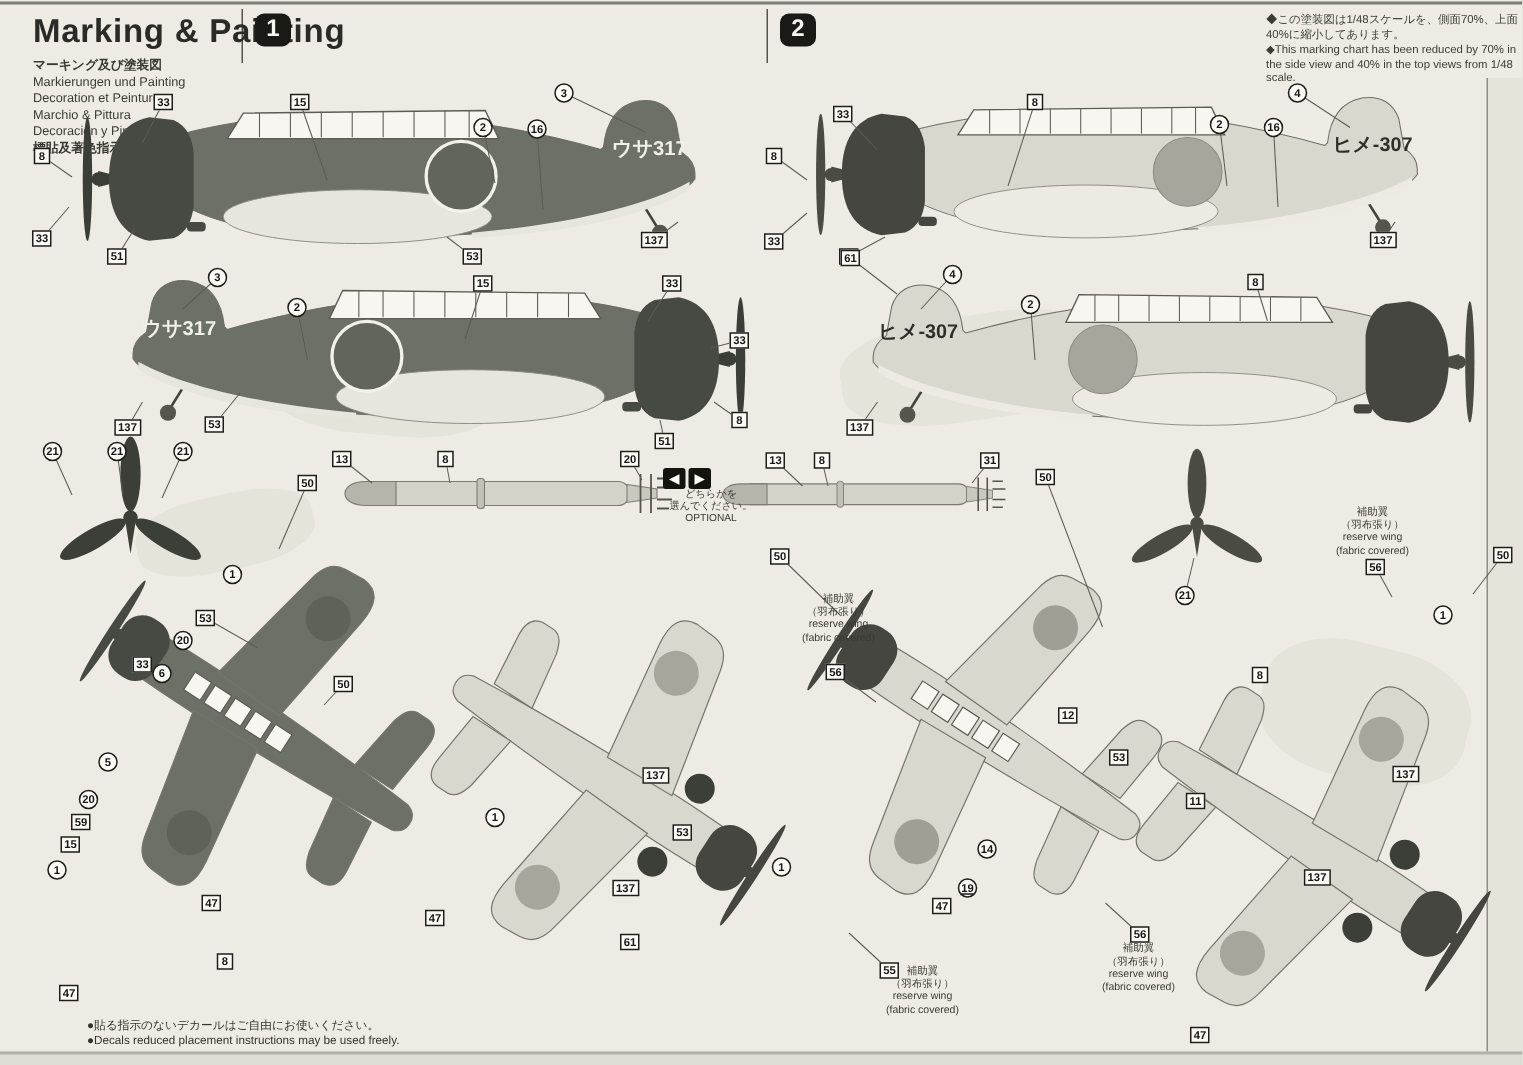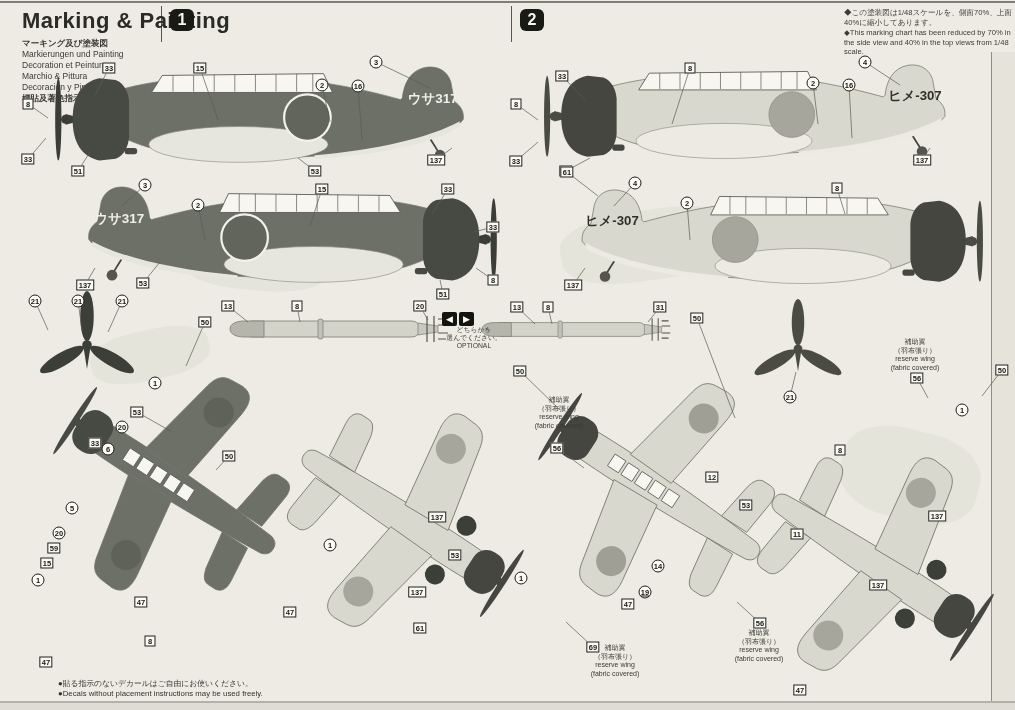--- a/index.html
+++ b/index.html
@@ -267,21 +267,21 @@
   </div>
   <div class="rw" style="left:722px;top:629px;">
     <div>補助翼</div>
     <div>（羽布張り）</div>
     <div>reserve wing</div>
     <div>(fabric covered)</div>
   </div>
 
   <div class="abs" style="left:58px;top:679px;">
     <div class="footer-note">●貼る指示のないデカールはご自由にお使いください。</div>
-    <div class="footer-note">●Decals without placement instructions may be used freely.</div>
+    <div class="footer-note">●Decals reduced placement instructions may be used freely.</div>
   </div>
 
   <svg id="leader-layer" style="left:0;top:0;z-index:20;" width="1015" height="710">
       <line x1="28" y1="104" x2="48" y2="118" stroke="#5c5c55" stroke-width="0.7"></line>
       <line x1="109" y1="68" x2="95" y2="95" stroke="#5c5c55" stroke-width="0.7"></line>
       <line x1="200" y1="68" x2="218" y2="120" stroke="#5c5c55" stroke-width="0.7"></line>
       <line x1="376" y1="62" x2="430" y2="88" stroke="#5c5c55" stroke-width="0.7"></line>
       <line x1="322" y1="85" x2="330" y2="122" stroke="#5c5c55" stroke-width="0.7"></line>
       <line x1="358" y1="86" x2="362" y2="140" stroke="#5c5c55" stroke-width="0.7"></line>
       <line x1="28" y1="159" x2="46" y2="138" stroke="#5c5c55" stroke-width="0.7"></line>
@@ -405,19 +405,19 @@
       <div class="co circle" style="left: 962px; top: 410px;">1</div>
       <div class="co box" style="left: 840px; top: 450px;">8</div>
       <div class="co box" style="left: 712px; top: 477px; text-align: center;">12</div>
       <div class="co box" style="left: 746px; top: 505px;">53</div>
       <div class="co box" style="left: 937px; top: 516px;">137</div>
       <div class="co circle" style="left: 658px; top: 566px;">14</div>
       <div class="co box" style="left: 797px; top: 534px;">11</div>
       <div class="co circle" style="left: 521px; top: 578px;">1</div>
       <div class="co box" style="left: 628px; top: 604px;">47</div>
       <div class="co circle" style="left: 645px; top: 592px; text-decoration: underline;">19</div>
-      <div class="co box" style="left: 593px; top: 647px;">69</div>
+      <div class="co box" style="left: 593px; top: 647px;">55</div>
       <div class="co box" style="left: 760px; top: 623px;">56</div>
       <div class="co box" style="left: 878px; top: 585px;">137</div>
       <div class="co box" style="left: 800px; top: 690px;">47</div>
     </div>
 
 </div>
 
 </body></html>

